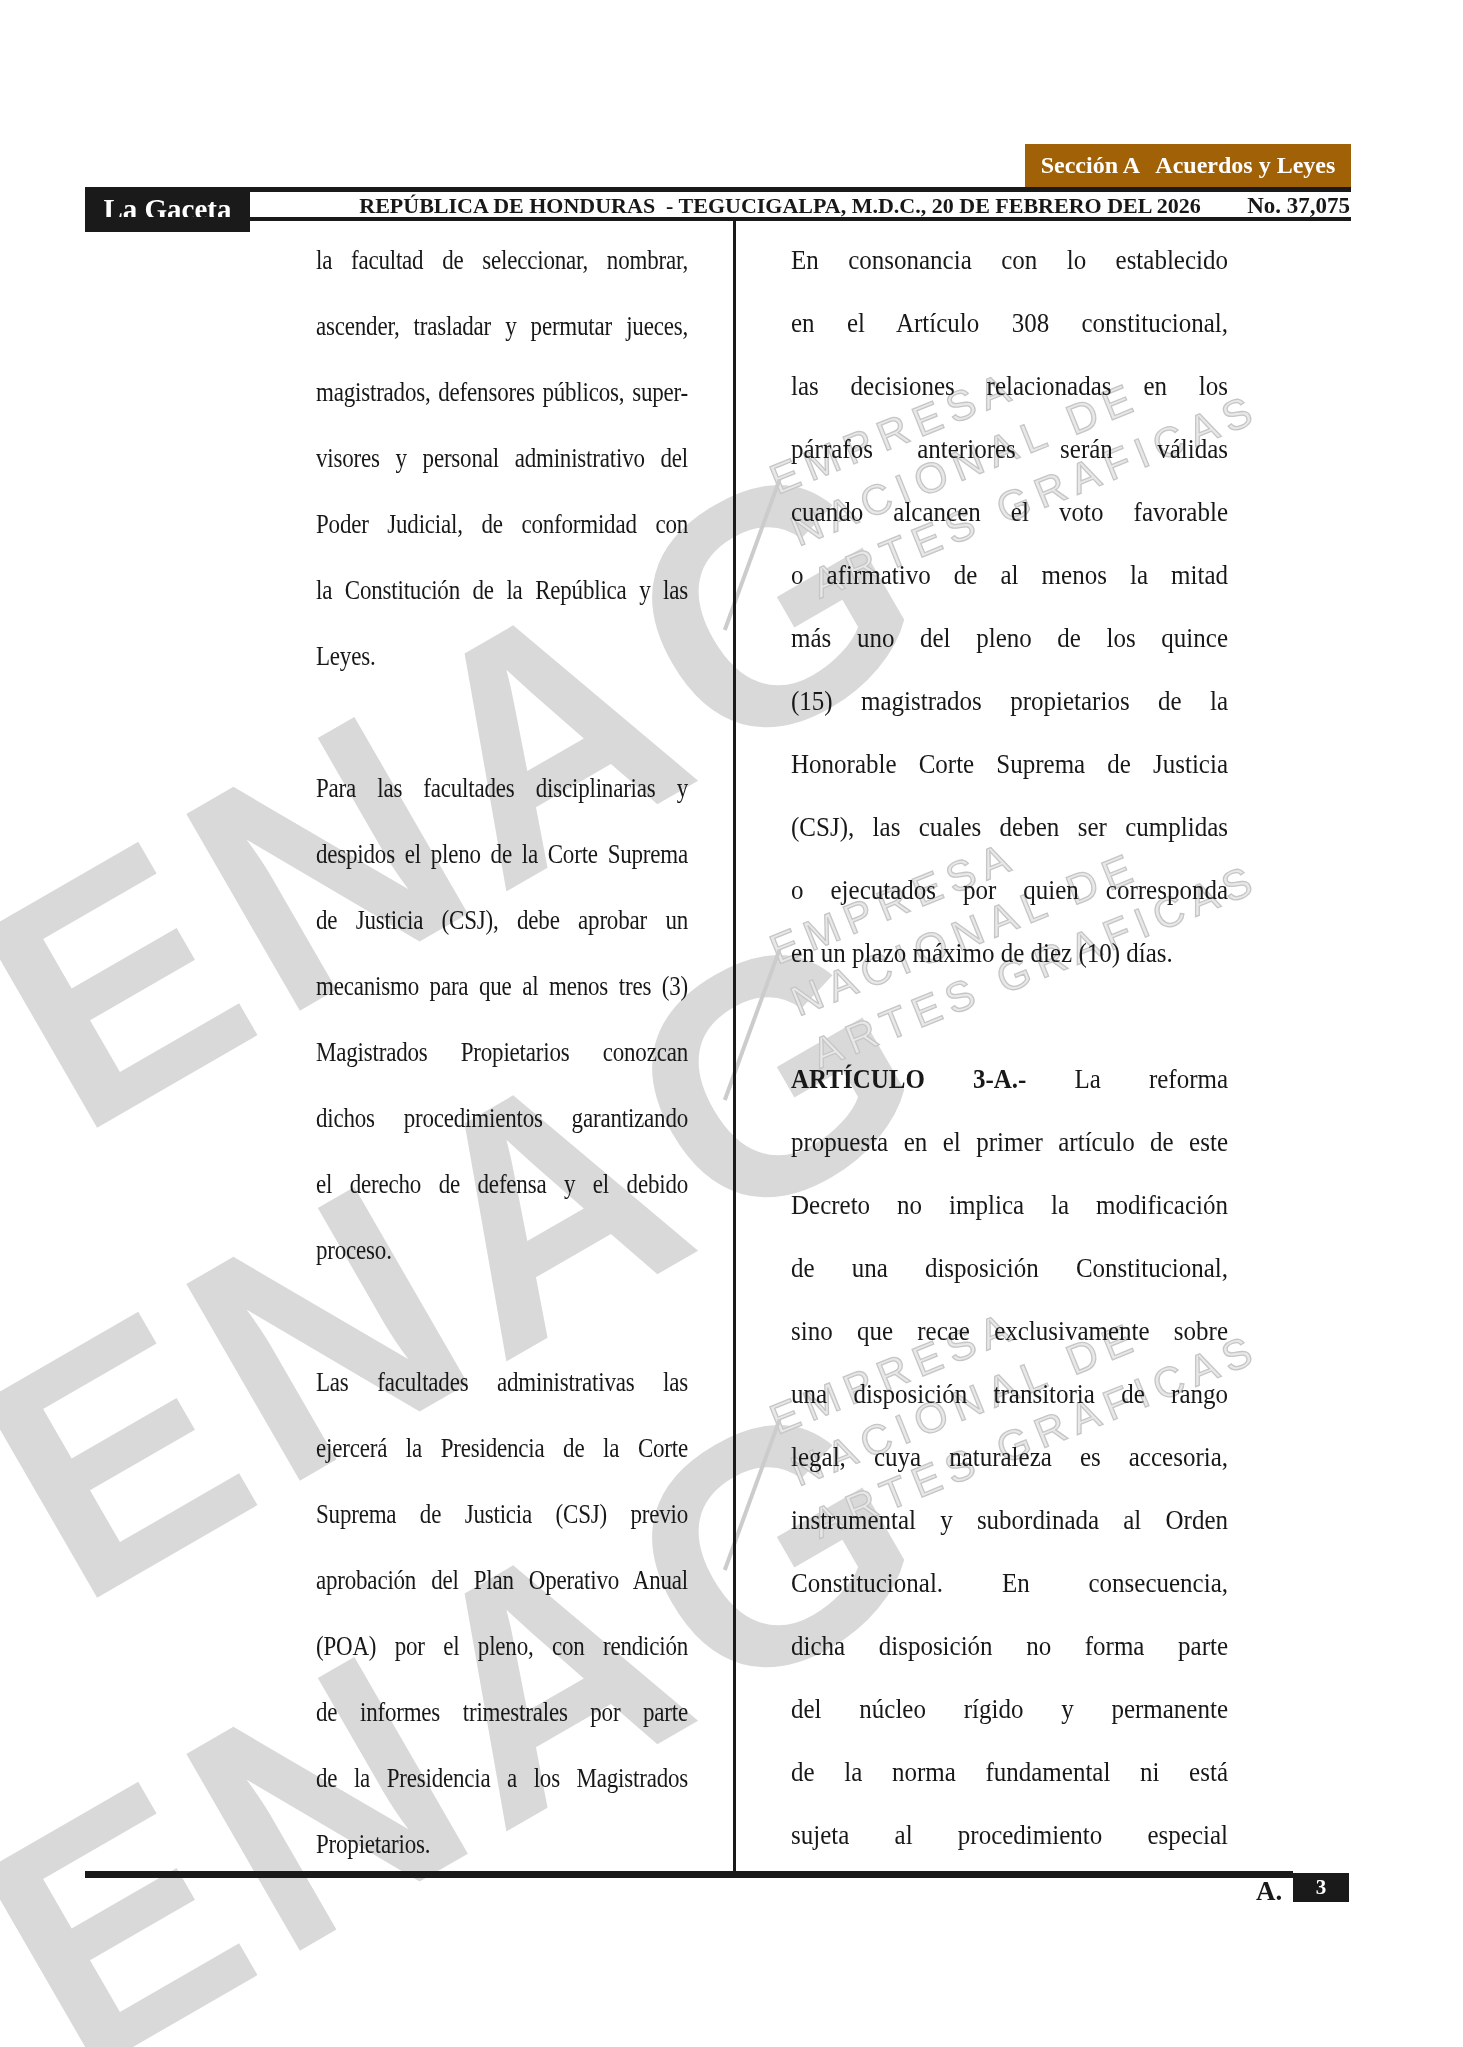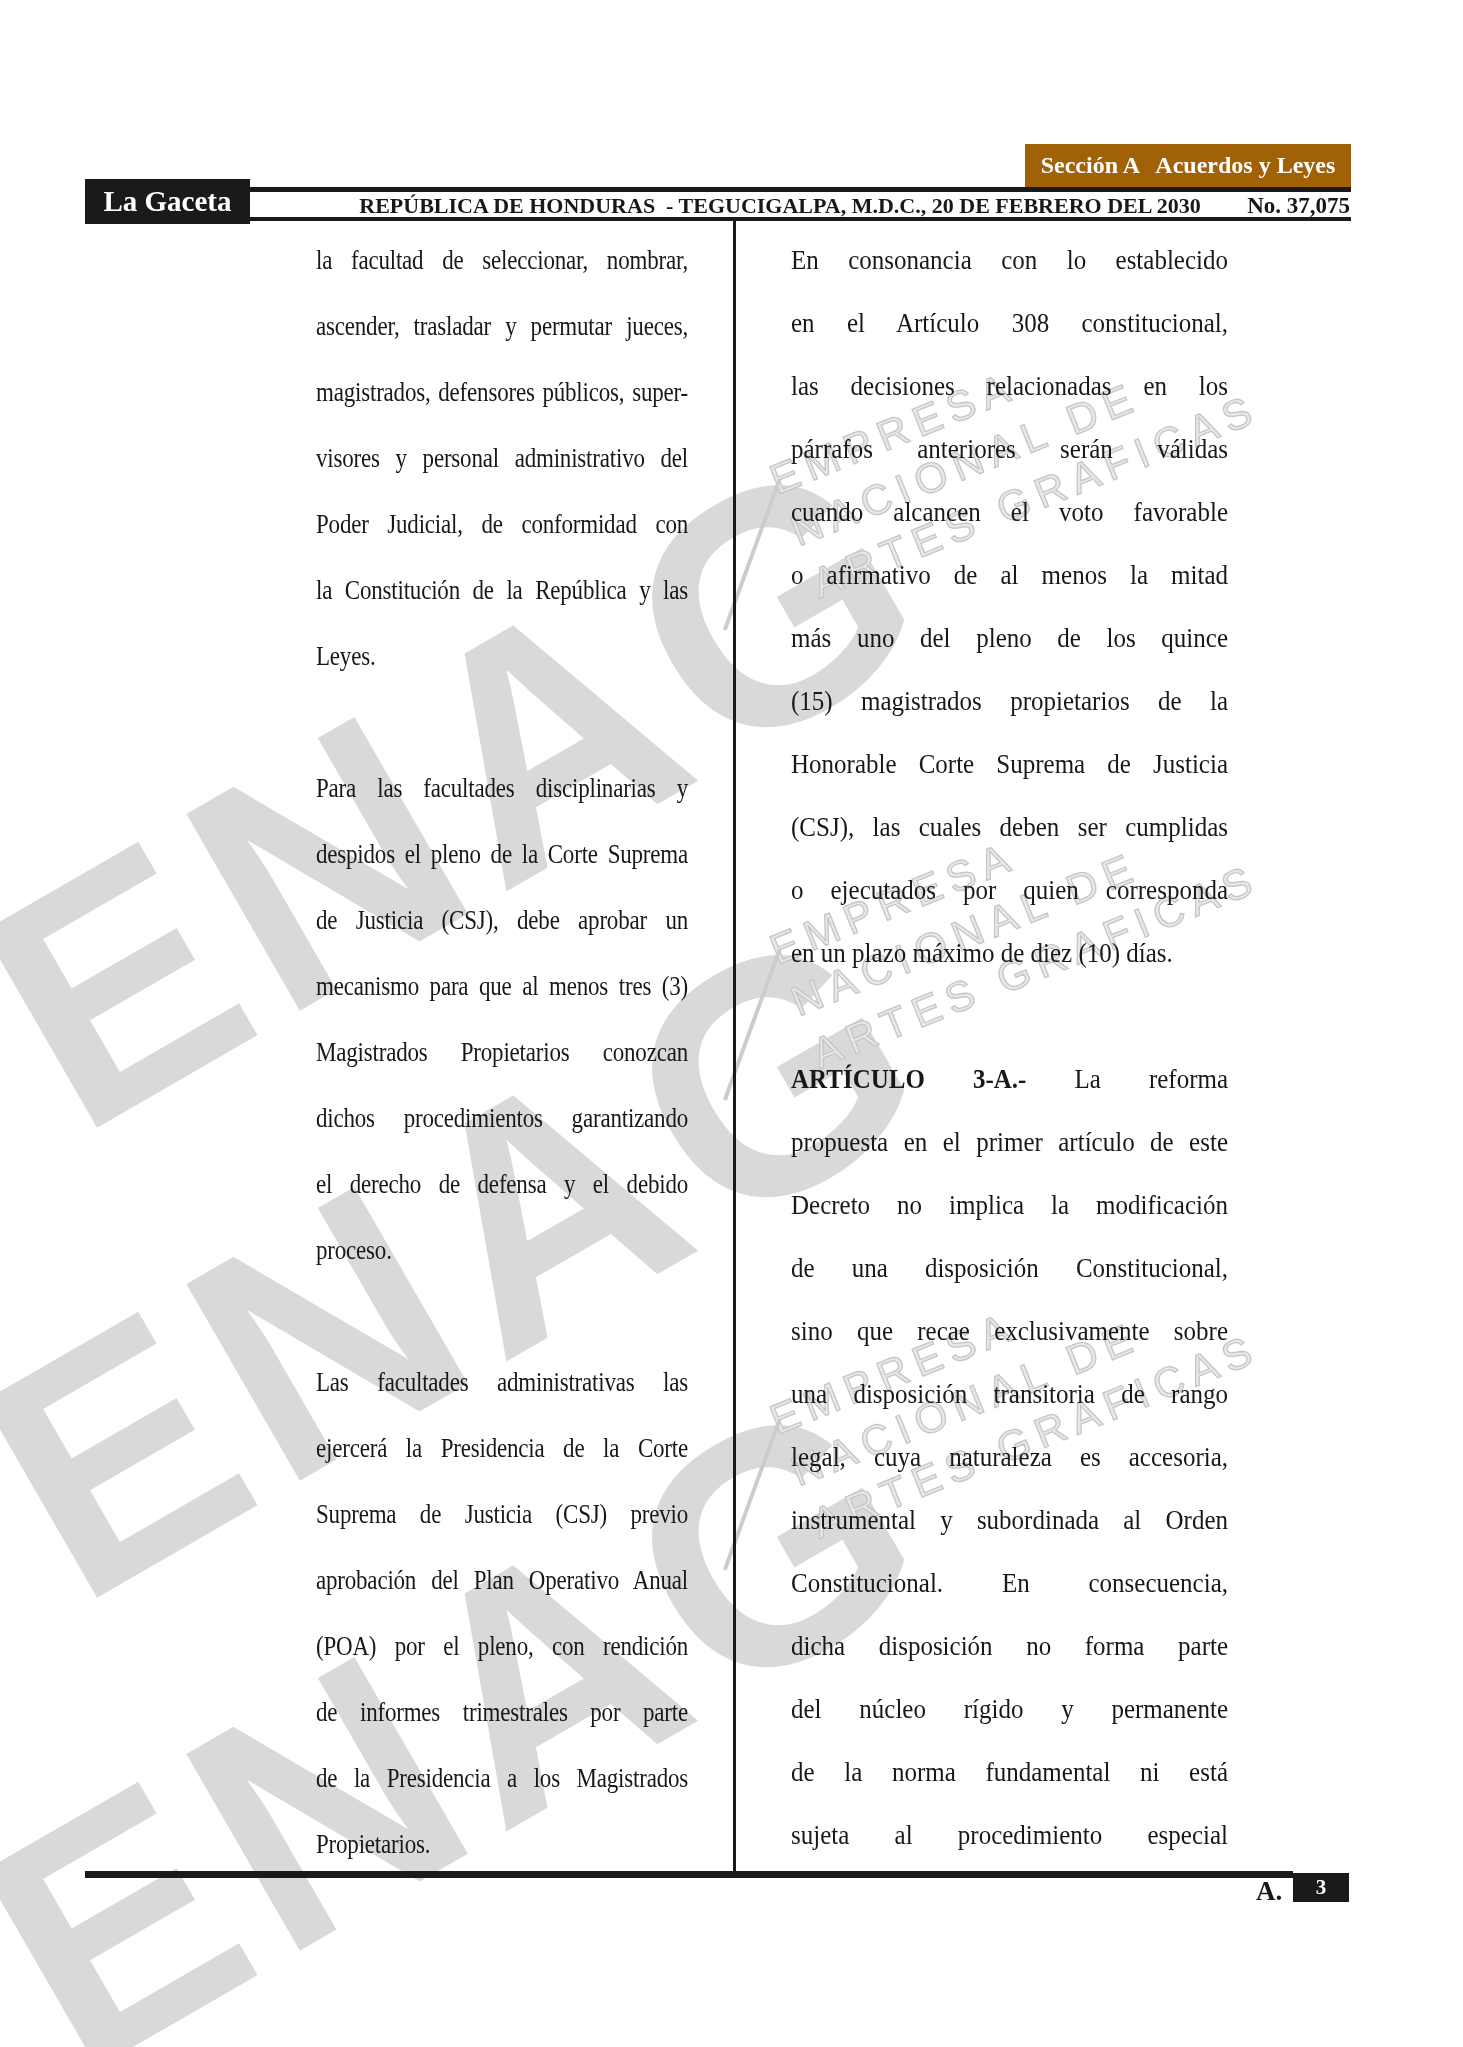--- a/index.html
+++ b/index.html
@@ -18,21 +18,21 @@
   .wm-emp.m1{top:330px;} .wm-emp.m2{top:800px;} .wm-emp.m3{top:1270px;}
   .wm-emp .wm-line{font-size:42px;line-height:56px;letter-spacing:8px;color:#e8e8e8;
           -webkit-text-stroke:1.3px #c6c6c6;white-space:pre;}
   .wm-slash{position:absolute;left:-48px;top:8px;width:4px;height:160px;background:#cccccc;
           transform:rotate(42deg);}
 
   
   .badge{position:absolute;left:1025px;top:144px;width:326px;height:43px;background:#a16207;
          color:#fff;font-weight:bold;font-size:24px;line-height:43px;text-align:center;
          white-space:pre;z-index:5;}
-  .masthead{position:absolute;left:85px;top:179px;width:165px;height:45px;background:#1a1a1a;
+  .masthead{position:absolute;left:85px;top:187px;width:165px;height:45px;background:#1a1a1a;
          color:#fff;font-weight:bold;font-size:29px;line-height:45px;text-align:center;z-index:5;}
   .header-topbar{position:absolute;left:250px;top:187px;width:1101px;height:5px;background:#1a1a1a;z-index:5;}
   .header-title{position:absolute;left:280px;top:193px;width:1000px;text-align:center;
          font-weight:bold;font-size:22px;white-space:pre;z-index:5;}
   .header-issue{position:absolute;right:113px;top:193px;font-weight:bold;font-size:23px;z-index:5;font-family:Liberation Serif, serif;}
   .header-rule{position:absolute;left:85px;top:217px;width:1266px;height:4px;background:#1a1a1a;z-index:5;}
 
   
   .divider{position:absolute;left:733px;top:221px;width:3px;height:1650px;background:#1a1a1a;z-index:4;}
   .footer-rule{position:absolute;left:85px;top:1871px;width:1208px;height:7px;background:#1a1a1a;z-index:5;}
@@ -78,21 +78,21 @@
   <div class="wm-emp m3">
     <div class="wm-slash"></div>
     <div class="wm-line">EMPRESA</div>
     <div class="wm-line">NACIONAL DE</div>
     <div class="wm-line">ARTES GRAFICAS</div>
   </div>
 
   <div class="badge">Sección A   Acuerdos y Leyes</div>
   <div class="masthead">La Gaceta</div>
   <div class="header-topbar"></div>
-  <div class="header-title">REPÚBLICA DE HONDURAS  - TEGUCIGALPA, M.D.C., 20 DE FEBRERO DEL 2030</div>
+  <div class="header-title">REPÚBLICA DE HONDURAS  - TEGUCIGALPA, M.D.C., 20 DE FEBRERO DEL 2026</div>
   <div class="header-issue">No. 37,075</div>
   <div class="header-rule"></div>
 
   <div class="divider"></div>
 
   <div class="col col-left">
       <div class="para">
         <div class="line">la facultad de seleccionar, nombrar,</div>
         <div class="line">ascender, trasladar y permutar jueces,</div>
         <div class="line">magistrados, defensores públicos, super-</div>

